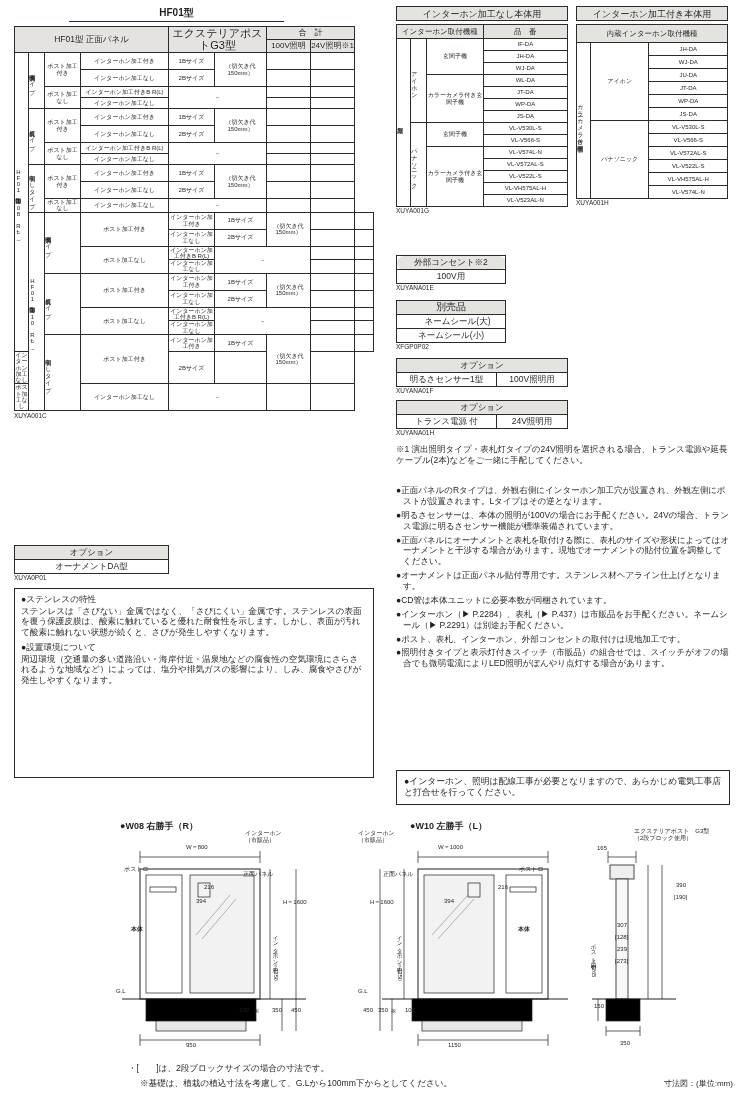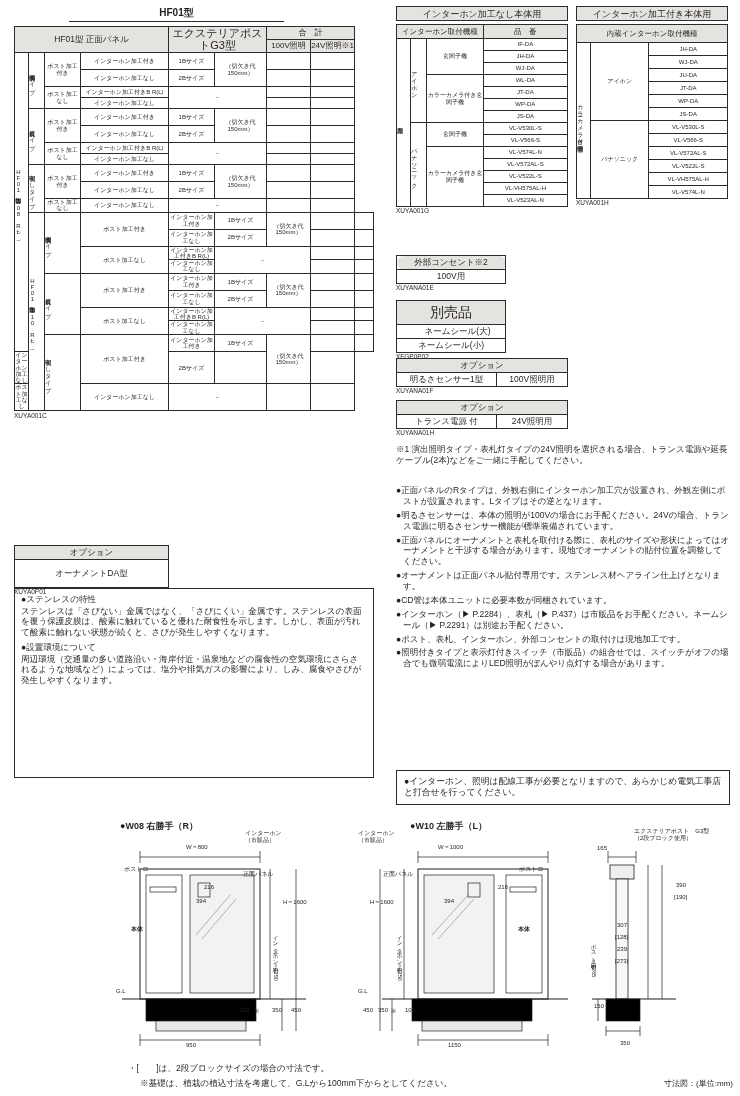--- a/index.html
+++ b/index.html
@@ -241,21 +241,21 @@
   <div class="code" style="margin-top:1px;">XUYA001C</div>
 </div>
 
 <div class="abs" style="left:14px; top:545px; width:155px;">
   <table style="width:155px;">
     <tbody>
         <tr>
           <td class="hdr" style="height:14px; font-size:8.5px;">オプション</td>
         </tr>
     <tr>
-          <td style="height:28px; font-size:8.5px;">オーナメントDA型</td>
+          <td style="height:14px; font-size:8.5px;">オーナメントDA型</td>
         </tr>
   </tbody>
     </table>
   <div class="code">XUYA0P01</div>
 </div>
 
 <div class="abs note-box" style="left:14px; top:588px; width:360px; height:190px;">
   <div class="lineform" style="font-size:8.6px;">
     <div style="margin-bottom:1px;">●ステンレスの特性</div>
     <div style="margin-bottom:4px;">ステンレスは「さびない」金属ではなく、「さびにくい」金属です。ステンレスの表面を覆う保護皮膜は、酸素に触れていると優れた耐食性を示します。しかし、表面が汚れて酸素に触れない状態が続くと、さびが発生しやすくなります。</div>
@@ -404,21 +404,21 @@
         </tr>
   </tbody>
     </table>
   <div class="code">XUYANA01E</div>
 </div>
 
 <div class="abs" style="left:396px; top:300px; width:110px;">
   <table style="width:110px;">
     <tbody>
         <tr>
-          <td class="hdr" style="height:24px; font-size:14px;">別売品</td>
+          <td class="hdr" style="height:14px; font-size:10px;">別売品</td>
         </tr>
     <tr>
           <td style="height:14px; font-size:8.5px;padding-left:13px;">ネームシール(大)</td>
         </tr>
     <tr>
           <td style="height:14px; font-size:8.5px;">ネームシール(小)</td>
         </tr>
   </tbody>
     </table>
   <div class="code">XFGP0P02</div>

